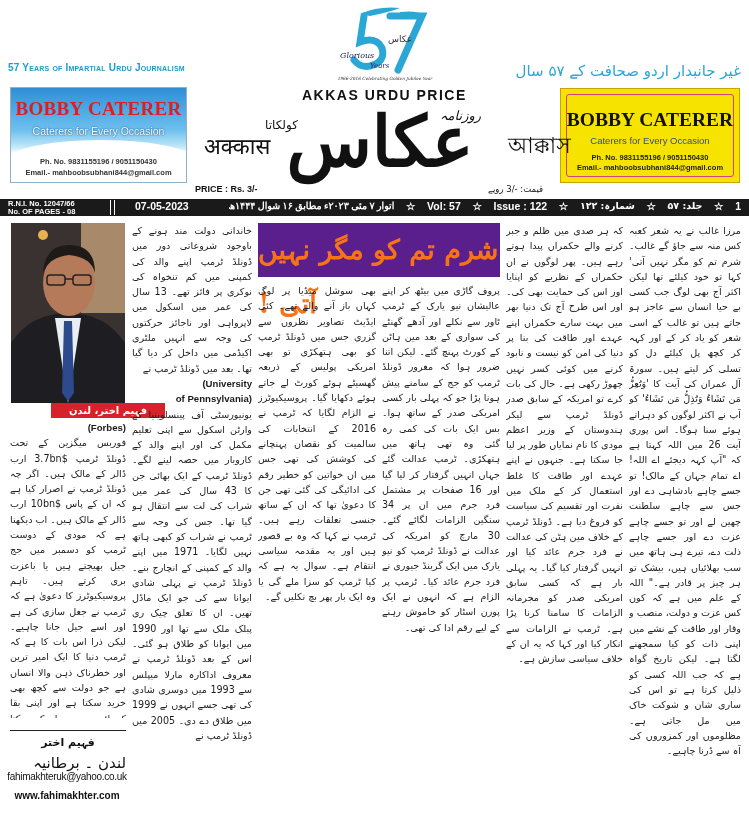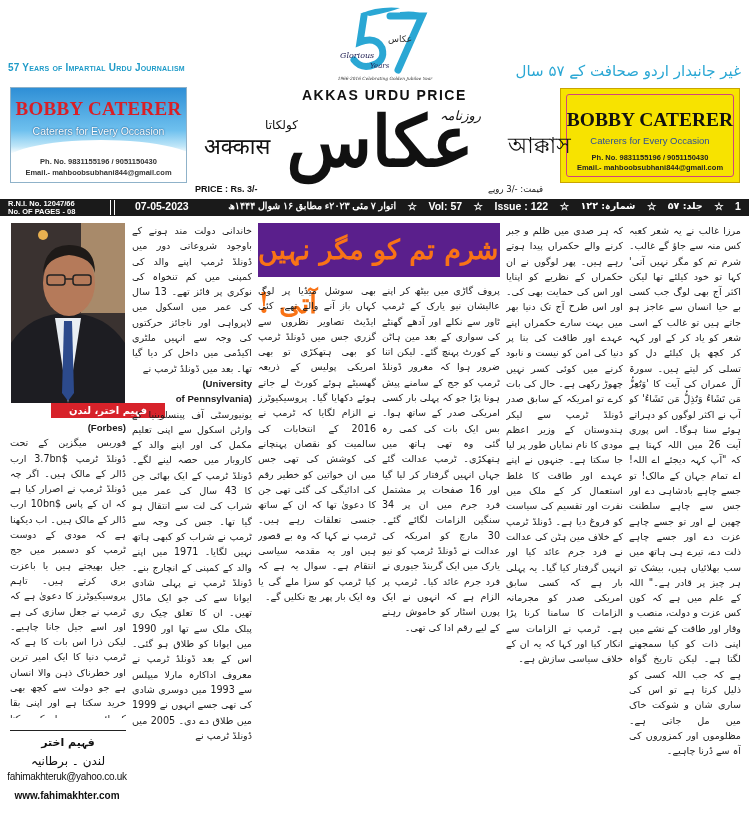--- a/index.html
+++ b/index.html
@@ -56,21 +56,21 @@
 
   .c1 { left:10px; top:420px; width:116px; height:298px; }
   .c2 { left:132px; top:223px; width:120px; height:598px; }
   .c3 { left:258px; top:283px; width:118px; height:538px; }
   .c4 { left:382px; top:283px; width:118px; height:538px; }
   .c5 { left:506px; top:223px; width:117px; height:598px; }
   .c6 { left:629px; top:223px; width:112px; height:598px; }
 
   .sig-rule { left:10px; top:730px; width:116px; height:0; border-top:1px solid #222; }
   .sig-name { left:10px; top:736px; width:116px; text-align:center; font-weight:bold; font-size:11px; direction:rtl; }
-  .sig-place { left:10px; top:754px; width:116px; text-align:center; font-size:12px; direction:rtl; }
+  .sig-place { left:10px; top:754px; width:116px; text-align:right; font-size:15px; direction:rtl; }
   .sig-email { left:4px; top:771px; width:126px; text-align:center; font-family:"Liberation Sans", sans-serif; font-size:10px; letter-spacing:-0.3px; }
   .sig-web { left:4px; top:790px; width:126px; text-align:center; font-family:"Liberation Sans", sans-serif; font-weight:bold; font-size:10px; }
 </style>
 </head>
 <body>
 
 <div class="abs jubilee">
   <svg viewBox="0 0 110 82">
     <path d="M30 12 Q48 4 70 6 Q60 10 40 14 Z" fill="#2aa7d4"></path>
     <path d="M70 10 Q88 8 96 14 L88 16 Q80 12 70 14Z" fill="#2aa7d4"></path>
@@ -112,21 +112,21 @@
 <div class="abs price-ur">قیمت: -/3 روپے</div>
 
 <div class="abs infobar"></div>
 <div class="abs rni">
   <div>R.N.I. No. 12047/66</div>
   <div>No. OF PAGES - 08</div>
 </div>
 <div class="abs rni-sep"></div>
 <div class="abs infobar-text">
   <span>07-05-2023</span>
-  <span style="direction:rtl;font-family:Liberation Sans, sans-serif;font-size:9.5px;margin-left:28px;">اتوار ۷ مئی ۲۰۲۳ء مطابق ۱۶ شوال ۱۴۴۴ھ</span>
+  <span style="direction:rtl;font-family:Liberation Serif, serif;font-size:9.5px;margin-left:28px;">اتوار ۷ مئی ۲۰۲۳ء مطابق ۱۶ شوال ۱۴۴۴ھ</span>
   <span>☆</span>
   <span>Vol: 57</span>
   <span>☆</span>
   <span>Issue : 122</span>
   <span>☆</span>
   <span style="direction:rtl;font-family:'DejaVu Sans',sans-serif;font-size:9.5px;">شمارہ: ۱۲۲</span>
   <span>☆</span>
   <span style="direction:rtl;font-family:'DejaVu Sans',sans-serif;font-size:9.5px;">جلد: ۵۷</span>
   <span>☆</span>
   <span>1</span>

